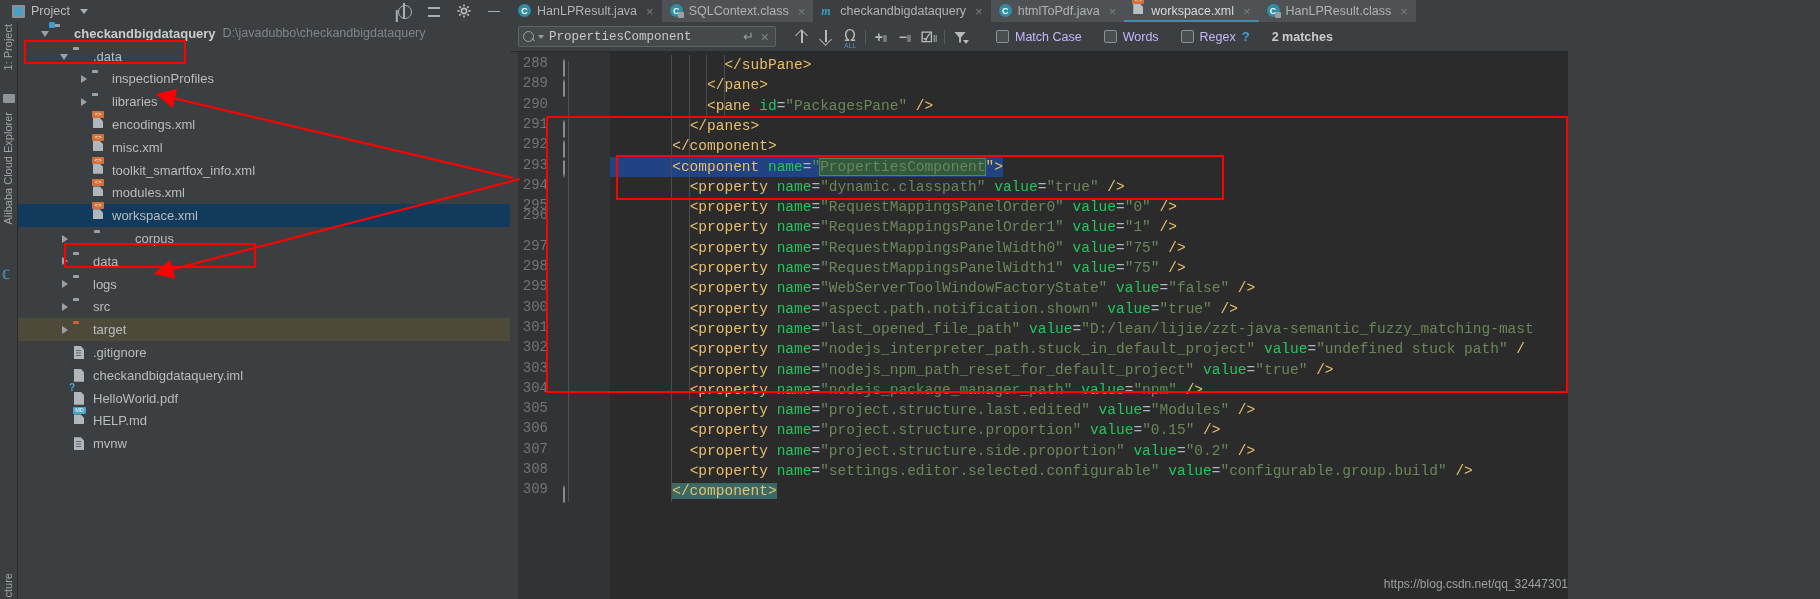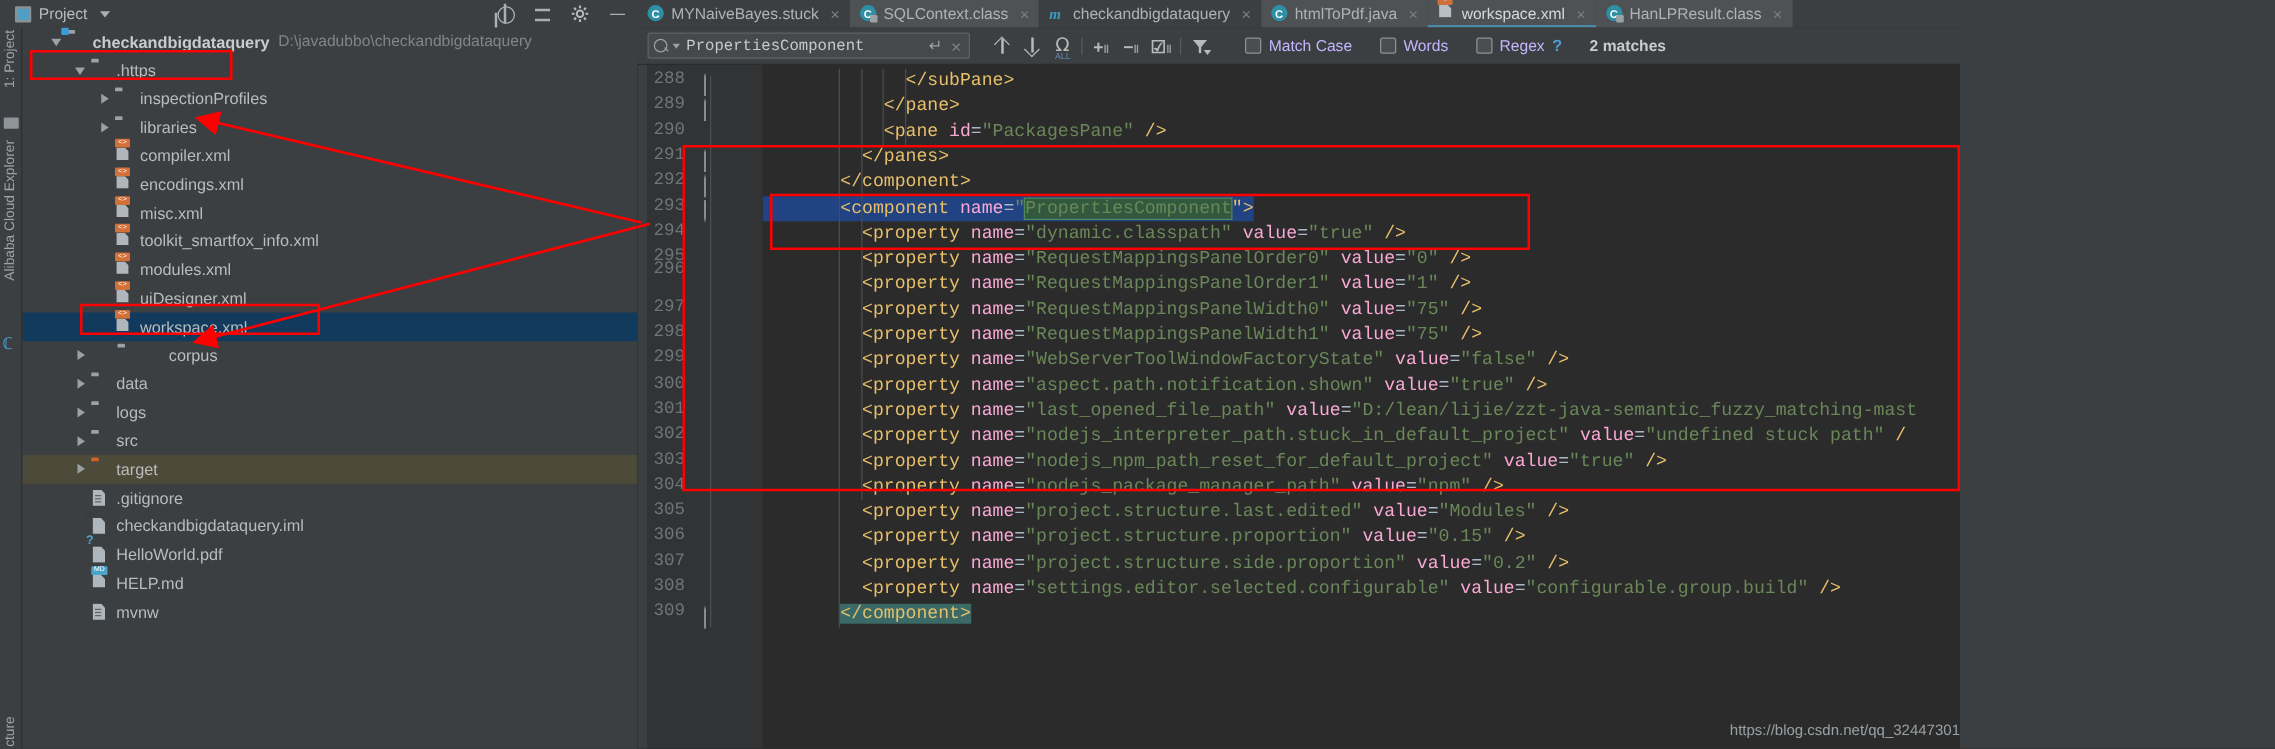--- a/index.html
+++ b/index.html
@@ -356,21 +356,21 @@
   .codelines {
     flex: 1; position: relative; overflow: hidden;
     font-family: "Liberation Mono", monospace;
     font-size: 14.5px;
     color: #a9b7c6;
     white-space: pre;
   }
   .cl { position:absolute; left:0; height:20.3px; line-height:20.3px; }
   .cl.sel-line { background:#214283; }
   .tagname { color:#e8bf6a; }
-  .attr { color:#f9a8d4; }
+  .attr { color:#22c55e; }
   .eq { color:#a9b7c6; }
   .str { color:#6a8759; }
   .match-hl {
     background:#32593d; outline: 1px solid #4e8a5c;
   }
   .indent-guide {
     position:absolute; width:1px; background:#4a4d4f;
   }
   .teal-hl { background:#3b6a66; }
 
@@ -422,21 +422,21 @@
         </span>
         <span class="ic ic-minus"></span>
       </div>
     </div>
 
     <div class="tabs" id="tabs">
         <div class="tab">
           <span class="tabicon">
             <span class="icon-class">C</span>
           </span>
-          <span>MYNaiveBayes.stuck</span>
+          <span>HanLPResult.java</span>
           <span class="tclose">×</span>
         </div>
         <div class="tab alt">
           <span class="tabicon">
             <span class="icon-class locked" style="position:relative">C</span>
           </span>
           <span>SQLContext.class</span>
           <span class="tclose">×</span>
         </div>
         <div class="tab">
@@ -479,61 +479,51 @@
     <div class="tree" id="tree">
         <div class="trow" style="padding-left: 22px;">
           <span class="arrow down"></span>
           <span class="f-icon"><span class="folder module"></span></span>
           <span class="tlabel bold">checkandbigdataquery</span>
           <span class="tpath">D:\javadubbo\checkandbigdataquery</span>
         </div>
         <div class="trow" style="padding-left: 41px;">
           <span class="arrow down"></span>
           <span class="f-icon"><span class="folder"></span></span>
-          <span class="tlabel">.https</span>
+          <span class="tlabel">.data</span>
         </div>
         <div class="trow" style="padding-left: 60px;">
           <span class="arrow right"></span>
           <span class="f-icon"><span class="folder"></span></span>
           <span class="tlabel">inspectionProfiles</span>
         </div>
         <div class="trow" style="padding-left: 60px;">
           <span class="arrow right"></span>
           <span class="f-icon"><span class="folder"></span></span>
           <span class="tlabel">libraries</span>
         </div>
         <div class="trow" style="padding-left: 60px;">
           <span class="arrow "></span>
           <span class="f-icon"><span class="xmlf"><span class="pg"></span><span class="tag">&lt;&gt;</span></span></span>
-          <span class="tlabel">compiler.xml</span>
-        </div>
-        <div class="trow" style="padding-left: 60px;">
-          <span class="arrow "></span>
-          <span class="f-icon"><span class="xmlf"><span class="pg"></span><span class="tag">&lt;&gt;</span></span></span>
           <span class="tlabel">encodings.xml</span>
         </div>
         <div class="trow" style="padding-left: 60px;">
           <span class="arrow "></span>
           <span class="f-icon"><span class="xmlf"><span class="pg"></span><span class="tag">&lt;&gt;</span></span></span>
           <span class="tlabel">misc.xml</span>
         </div>
         <div class="trow" style="padding-left: 60px;">
           <span class="arrow "></span>
           <span class="f-icon"><span class="xmlf"><span class="pg"></span><span class="tag">&lt;&gt;</span></span></span>
           <span class="tlabel">toolkit_smartfox_info.xml</span>
         </div>
         <div class="trow" style="padding-left: 60px;">
           <span class="arrow "></span>
           <span class="f-icon"><span class="xmlf"><span class="pg"></span><span class="tag">&lt;&gt;</span></span></span>
           <span class="tlabel">modules.xml</span>
-        </div>
-        <div class="trow" style="padding-left: 60px;">
-          <span class="arrow "></span>
-          <span class="f-icon"><span class="xmlf"><span class="pg"></span><span class="tag">&lt;&gt;</span></span></span>
-          <span class="tlabel">uiDesigner.xml</span>
         </div>
         <div class="trow selected" style="padding-left: 60px;">
           <span class="arrow "></span>
           <span class="f-icon"><span class="xmlf"><span class="pg"></span><span class="tag">&lt;&gt;</span></span></span>
           <span class="tlabel">workspace.xml</span>
         </div>
         <div class="trow" style="padding-left: 41px; gap: 21px;">
           <span class="arrow right"></span>
           <span class="f-icon"><span class="folder"></span></span>
           <span class="tlabel">corpus</span>

